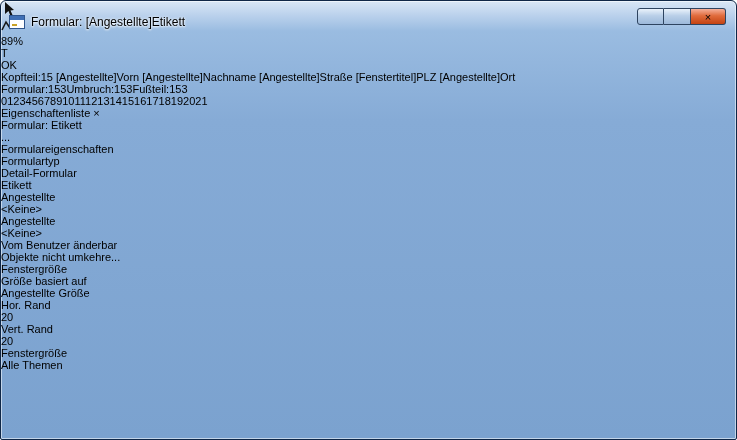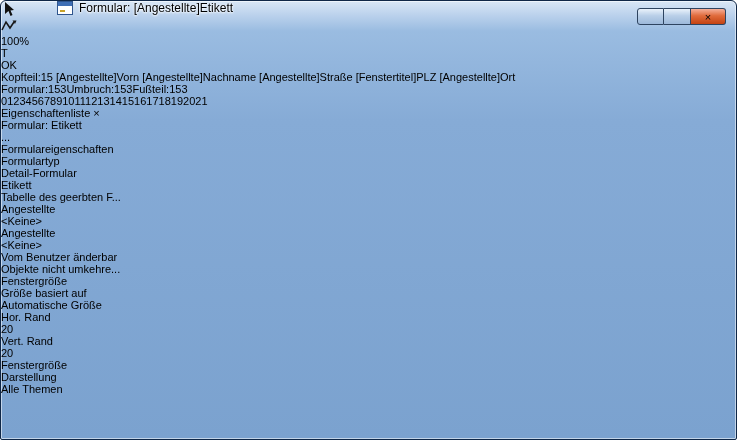--- a/index.html
+++ b/index.html
@@ -4,21 +4,21 @@
 <style>
   html,body{margin:0;padding:0;background:#fff;}
   body{font-family:"Liberation Sans","DejaVu Sans",sans-serif;font-size:11px;color:#000;}
   *{box-sizing:border-box;}
 
   
   .window{position:relative;width:737px;height:440px;
     background:linear-gradient(180deg,#d9e7f6 0px,#b7cfeb 16px,#9abce1 30px,#86abd6 120px,#7ba2cf 100%);
     border:1px solid #0f2747;border-radius:6px 6px 2px 2px;
     box-shadow:inset 0 0 0 1px rgba(255,255,255,.55);overflow:hidden;}
-  .titlebar{position:absolute;top:0;left:0;right:0;height:28px;display:flex;align-items:flex-start;padding:0 8px;gap:6px;margin-left:48px;}
+  .titlebar{position:absolute;top:0;left:0;right:0;height:28px;display:flex;align-items:flex-end;padding:0 8px;gap:6px;}
   .app-icon{width:16px;height:14px;background:#fff;border:1px solid #2f558d;position:relative;flex:0 0 auto;}
   .app-icon::before{content:'';position:absolute;top:0;left:0;right:0;height:4px;background:#3f6fb5;}
   .app-icon::after{content:'';position:absolute;bottom:2px;left:2px;width:5px;height:2px;background:#c9a227;}
   .win-title{font-size:12px;color:#000;text-shadow:0 0 3px #fff,0 1px 2px rgba(255,255,255,.9);white-space:nowrap;}
   .win-buttons{position:absolute;top:7px;right:10px;display:flex;}
   .wbtn{height:17px;border:1px solid #2e4460;display:flex;align-items:center;justify-content:center;}
   .wbtn.min{width:27px;border-radius:3px 0 0 3px;background:linear-gradient(#eaf2fb,#b9cfe8 45%,#9db9da);}
   .wbtn.max{width:27px;border-left:none;background:linear-gradient(#eaf2fb,#b9cfe8 45%,#9db9da);}
   .wbtn.close{width:35px;border-left:none;border-radius:0 3px 3px 0;background:linear-gradient(#f6b09a,#e06b3c 45%,#c framework;background:linear-gradient(#f6b09a,#e06b3c 45%,#c44312);}
   .glyph-min{width:9px;height:3px;background:#fff;box-shadow:0 1px 1px rgba(0,0,0,.45);margin-top:7px;}
@@ -184,21 +184,21 @@
         <div class="tg-btn">
           <svg width="16" height="14" viewBox="0 0 16 14">
               <polyline points="1,11 5,3 9,9 13,3" fill="none" stroke="#1a1a1a" stroke-width="1.6"></polyline>
               <path d="M11.5,1.5 L15.5,1.5 L14,5 Z" fill="#1a1a1a"></path>
             </svg>
         </div>
         <div class="tg-btn"><span class="hand-icon"></span></div>
         <div class="tg-btn"><span class="mag-icon"></span></div>
       </div>
       <div class="zoom-widget">
-        <span class="zoom-label">100%</span>
+        <span class="zoom-label">89%</span>
         <span class="zoom-bars">
           <i class="zbar zb1"></i><i class="zbar zb2"></i><i class="zbar zb3"></i><i class="zbar zb4"></i><i class="zbar zb5"></i>
         </span>
       </div>
       <div class="tb-sep"></div>
       <div class="dbtn"><span class="gicon"></span><span class="dd-tri"></span></div>
       <div class="dbtn"><span class="gicon"></span><span class="dd-tri"></span></div>
       <div class="tb-sep"></div>
       <div class="dbtn"><span class="gicon"></span><span class="dd-tri"></span></div>
       <div class="dbtn"><span class="gicon"></span><span class="dd-tri"></span></div>
@@ -283,21 +283,20 @@
               </div>
 
               <div class="prop-row">
                 <div class="prop-value">
                   <span class="pv-text">Etikett</span>
                   <span class="cbx"></span>
                 </div>
               </div>
 
               <div class="prop-row">
-                <div class="prop-name">Tabelle des geerbten F...</div>
                 <div class="prop-value">
                   <span class="pv-text">Angestellte</span>
                   <span class="cbx"></span>
                 </div>
               </div>
 
               <div class="prop-row">
                 <div class="prop-value">
                   <span class="pv-text">&lt;Keine&gt;</span>
                   <span class="cbx"></span>
@@ -332,21 +331,21 @@
           <div class="sec">
             <span class="exp"></span>
             <span class="si-move"></span>
             <span>Fenstergröße</span>
           </div>
           <div>
 
               <div class="prop-row">
                 <div class="prop-name">Größe basiert auf</div>
                 <div class="prop-value">
-                  <span class="pv-text">Automatische Größe</span>
+                  <span class="pv-text">Angestellte Größe</span>
                   <span class="cbx"></span>
                 </div>
               </div>
 
               <div class="prop-row">
                 <div class="prop-name">Hor. Rand</div>
                 <div class="prop-value">
                   <span class="pv-text">20</span>
                   <span class="cbx"></span>
                 </div>
@@ -358,25 +357,20 @@
                   <span class="pv-text">20</span>
                   <span class="cbx"></span>
                 </div>
               </div>
 
           </div>
           <div class="sec">
             <span class="col"></span>
             <span class="si-move"></span>
             <span>Fenstergröße</span>
-          </div>
-          <div class="sec">
-            <span class="col"></span>
-            <span class="si-palette"></span>
-            <span>Darstellung</span>
           </div>
         </div>
         <div class="vscroll">
           <span class="vs-btn"><span class="tri-u"></span></span>
           <span class="vs-thumb"></span>
           <span class="vs-spacer"></span>
           <span class="vs-btn"><span class="tri-d"></span></span>
         </div>
       </div>
       <div class="panel-footer">

